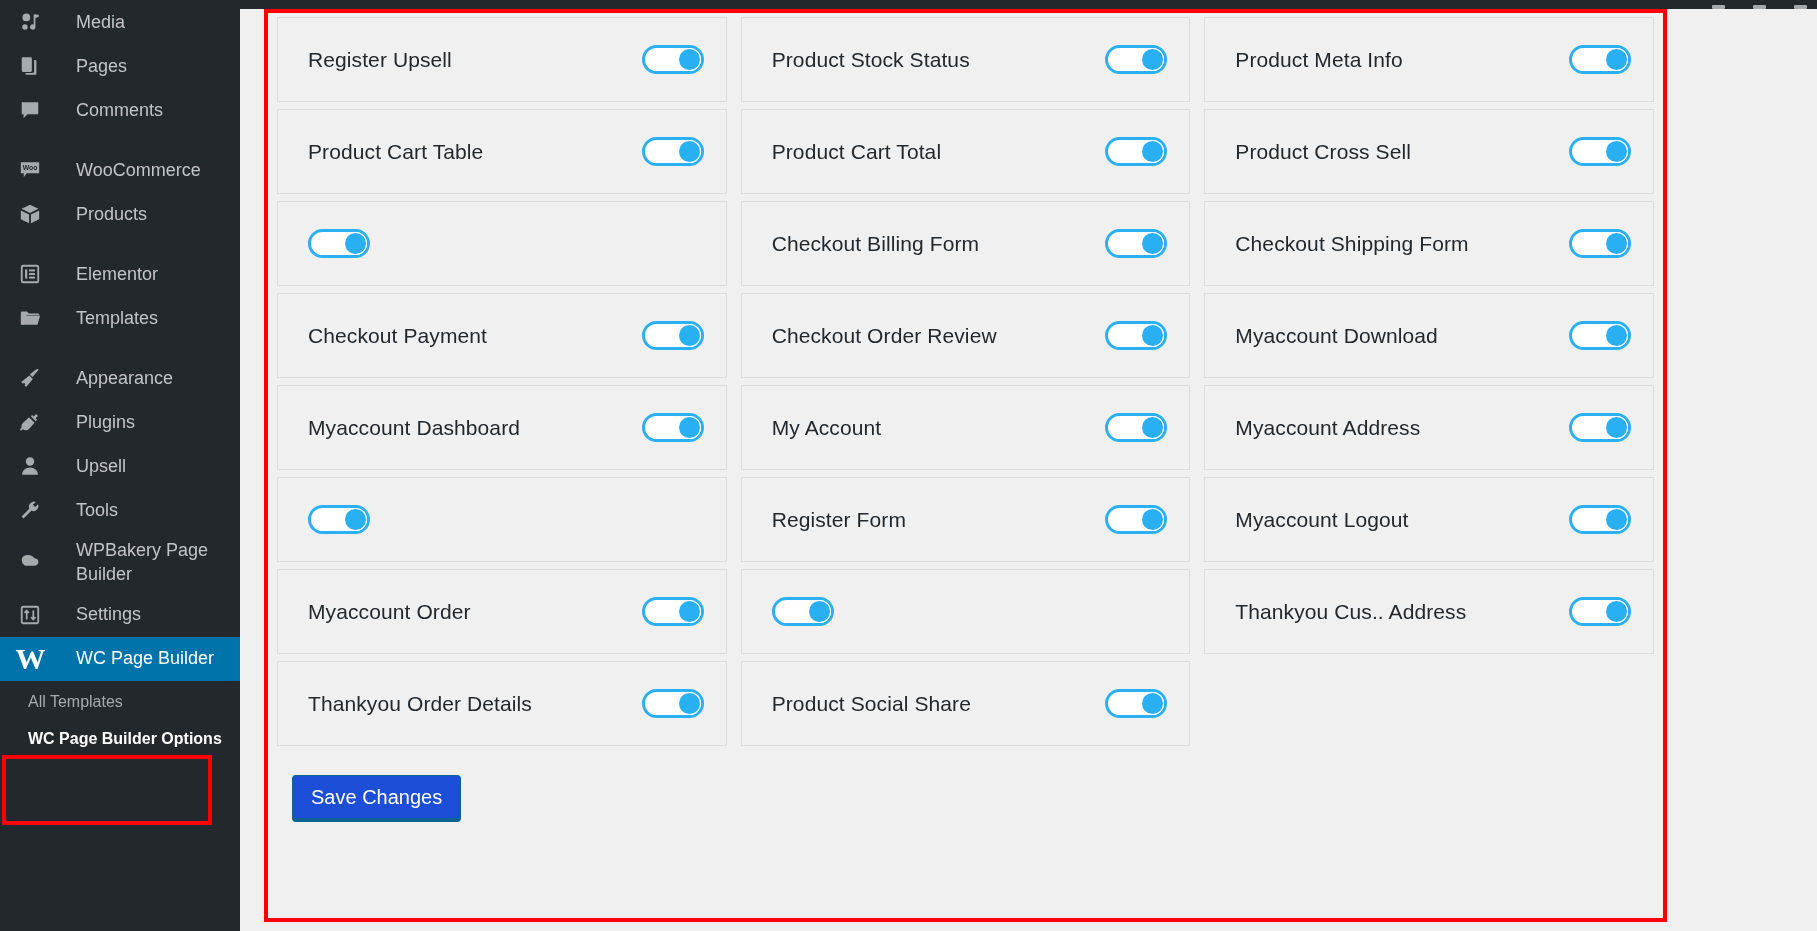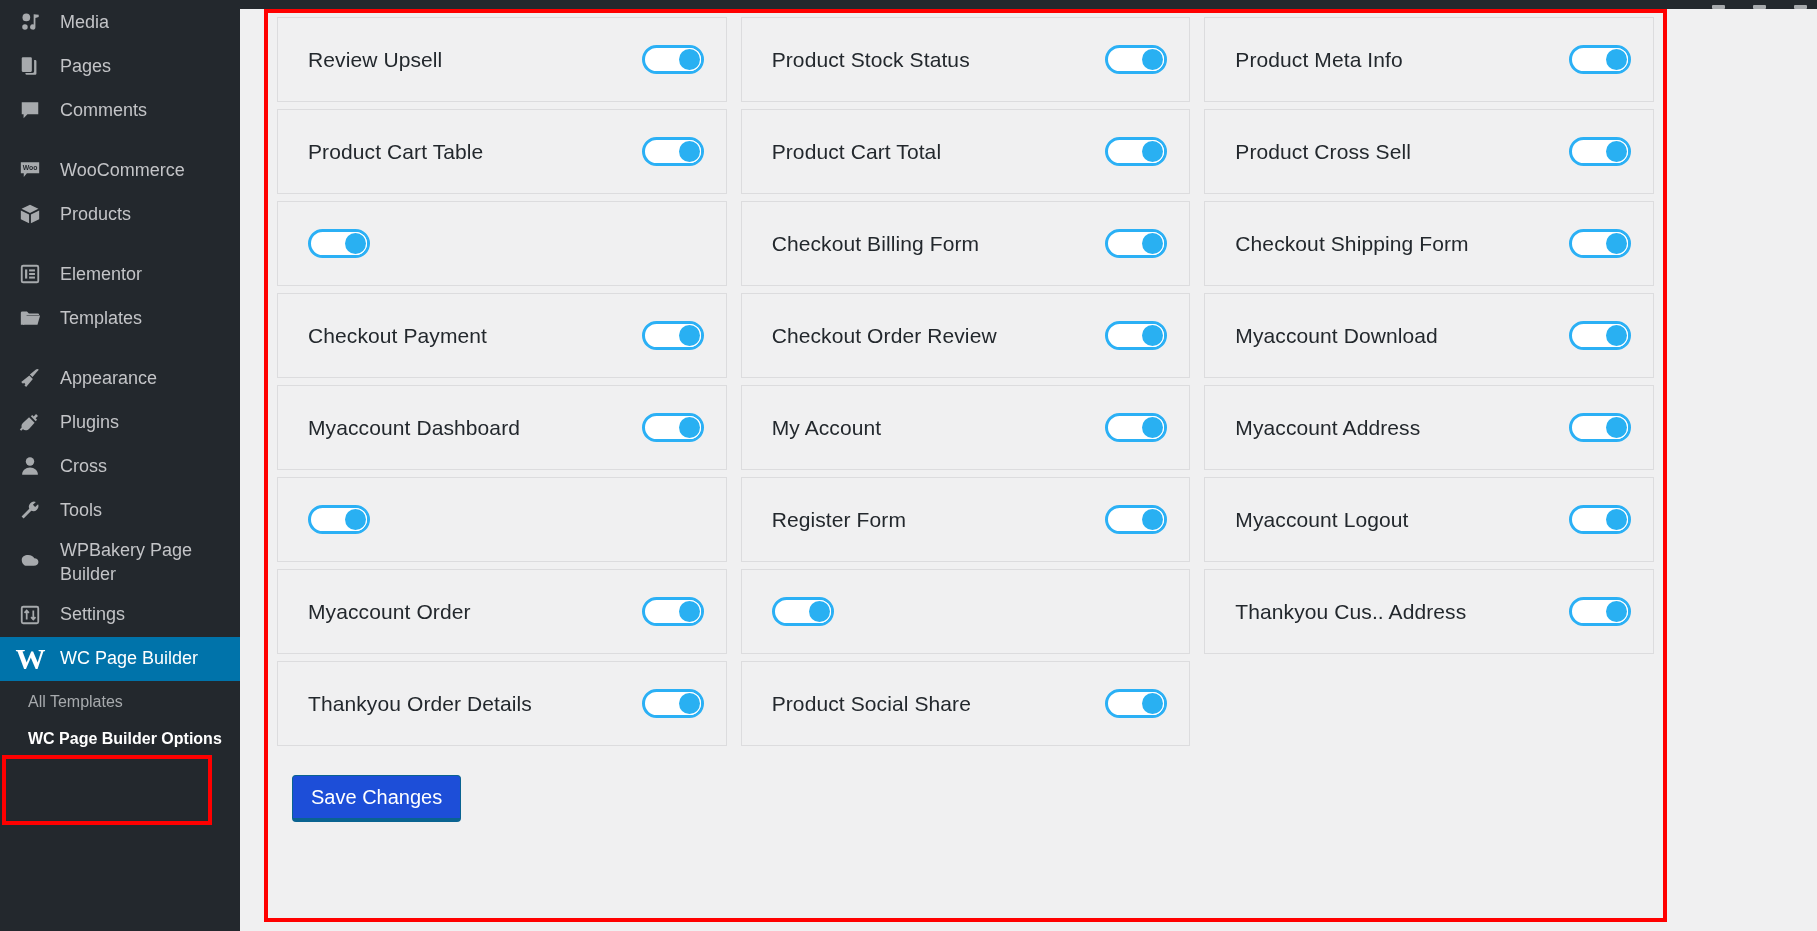--- a/index.html
+++ b/index.html
@@ -22,21 +22,21 @@
 
   
   .sidebar {
     position: absolute; left: 0; top: 0; width: 240px; height: 931px;
     background: #23282d; z-index: 30; overflow: hidden;
   }
   .menu-item {
     position: relative;
     display: flex; align-items: center;
     min-height: 44px; padding: 6px 0 6px 0;
-    color: #c3c4c7; font-size: 18px; line-height: 1.35;
+    color: #c3c4c7; font-size: 18px; line-height: 1.35; gap: 16px;
   }
   .menu-item .mi-icon {
     width: 60px; min-width: 60px; display: flex; align-items: center; justify-content: center;
     color: #a7aaad;
   }
   .menu-item .mi-icon svg { display: block; }
   .menu-item .mi-label { flex: 1; padding-right: 12px; }
   .menu-sep { height: 16px; }
 
   .menu-item.current {
@@ -239,21 +239,21 @@
         </span>
         <span class="mi-label">Plugins</span>
       </div>
       <div class="menu-item">
         <span class="mi-icon">
           <svg width="22" height="22" viewBox="0 0 24 24" fill="currentColor" aria-hidden="true">
             <circle cx="12" cy="7" r="4.6"></circle>
             <path d="M3.4 21.5c0-4.7 3.9-7.8 8.6-7.8s8.6 3.1 8.6 7.8z"></path>
           </svg>
         </span>
-        <span class="mi-label">Cross</span>
+        <span class="mi-label">Upsell</span>
       </div>
       <div class="menu-item">
         <span class="mi-icon">
           <svg width="22" height="22" viewBox="0 0 24 24" fill="currentColor" aria-hidden="true">
             <path d="M20.8 5.6a5.6 5.6 0 0 1-7.4 7.2L5 21.2 2.8 19 11.2 10.6A5.6 5.6 0 0 1 18.4 3.2l-3.2 3.2 2.4 2.4z"></path>
           </svg>
         </span>
         <span class="mi-label">Tools</span>
       </div>
       <div class="menu-item">
@@ -285,21 +285,21 @@
         <a class="submenu-item active">WC Page Builder Options</a>
       </div>
     </nav>
   <div class="menu-highlight"></div>
 
   <div class="content-wrap">
     <div class="panel">
       <div class="grid" id="card-grid">
           <div class="card">
             <div class="card-inner">
-              <span class="card-label">Review Upsell</span>
+              <span class="card-label">Register Upsell</span>
               <div class="toggle">
                 <span class="knob"></span>
               </div>
             </div>
           </div>
           <div class="card">
             <div class="card-inner">
               <span class="card-label">Product Stock Status</span>
               <div class="toggle">
                 <span class="knob"></span>

